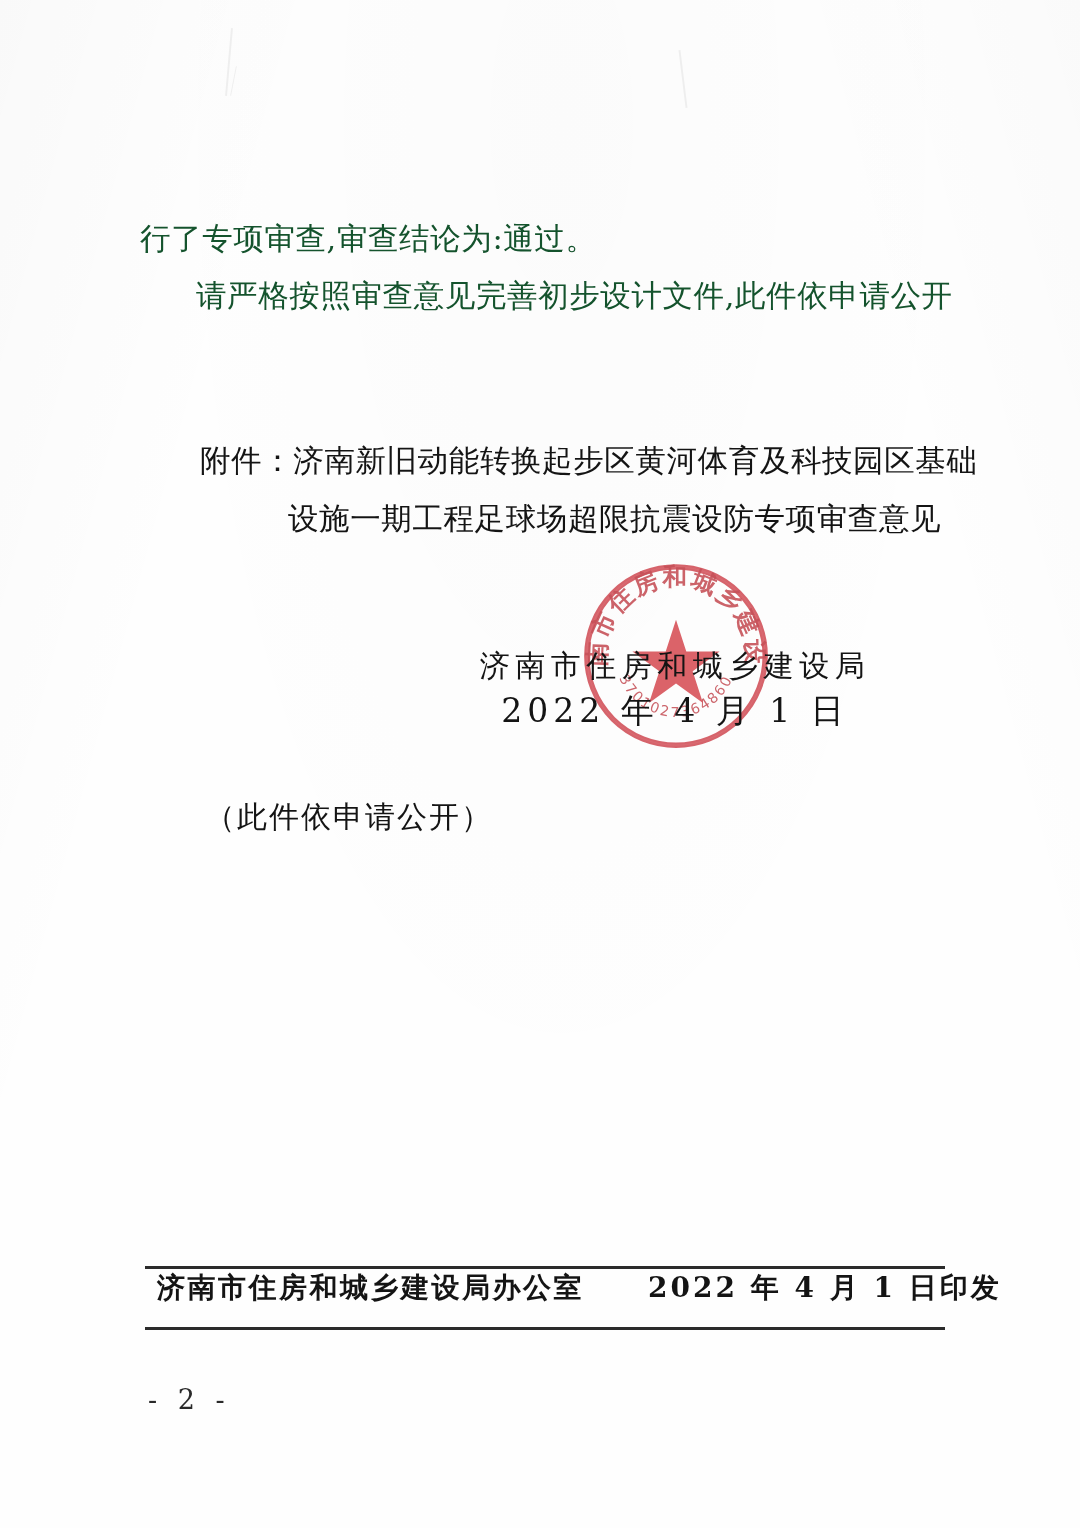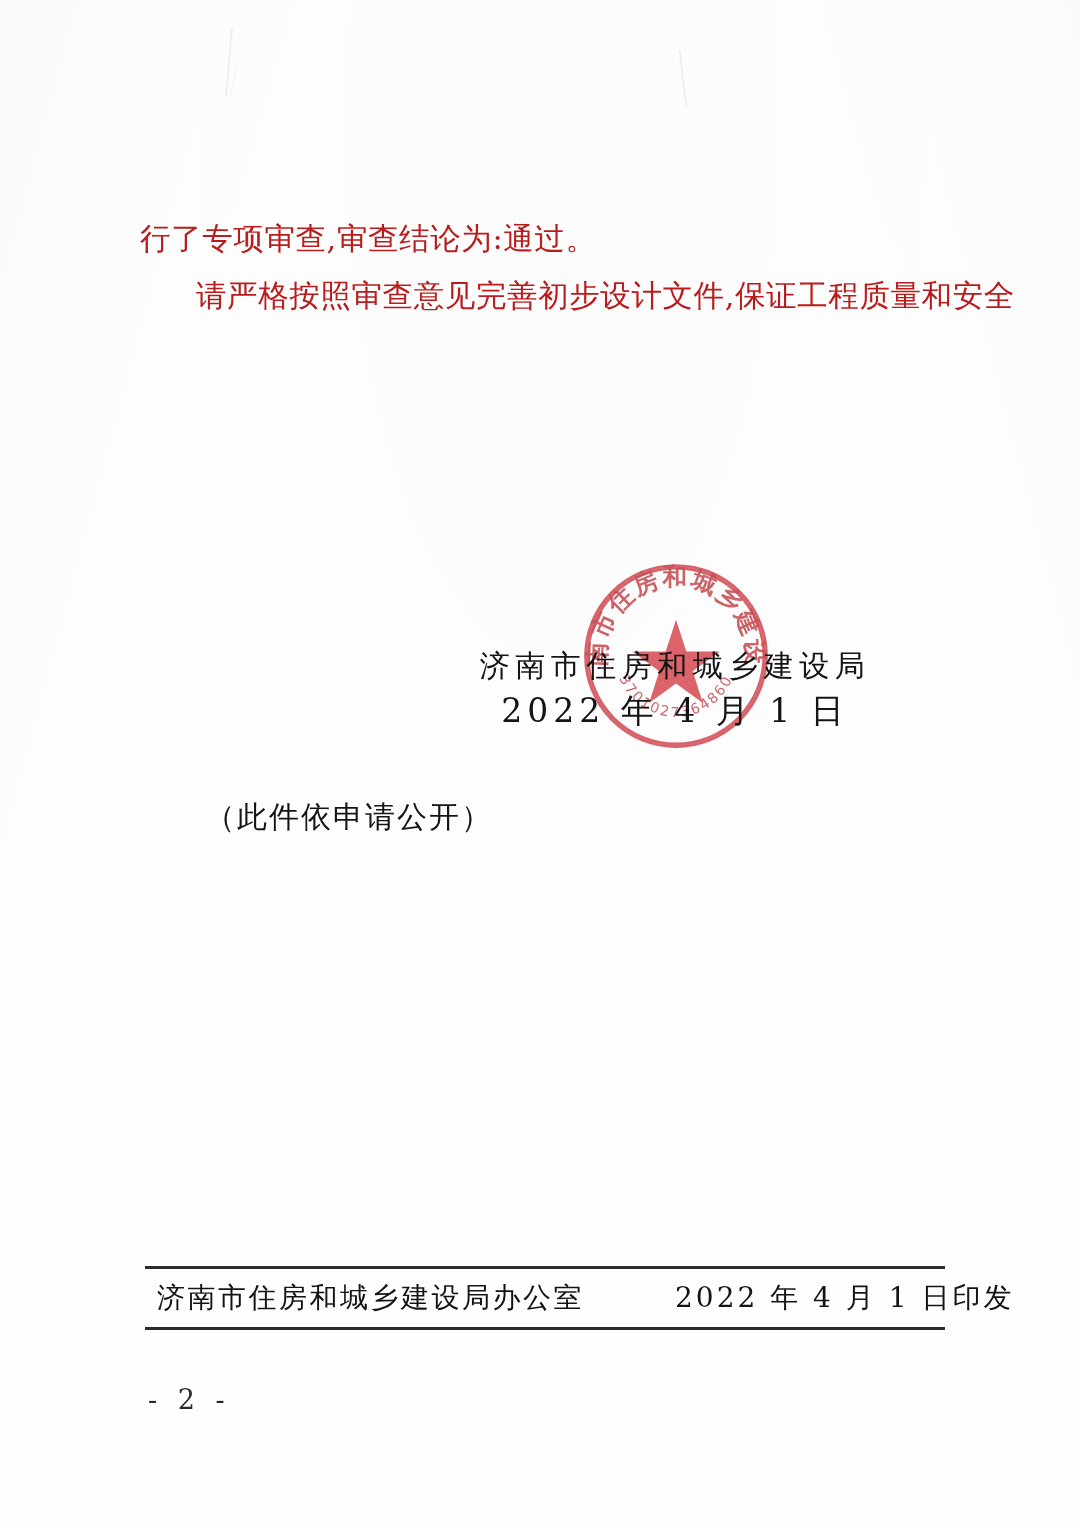--- a/index.html
+++ b/index.html
@@ -44,21 +44,21 @@
   #para-block {
     position: absolute;
     left: 140px;
     top: 210px;
     width: 800px;
   }
   #para-block .line {
     font-size: 30.5px;
     line-height: 57px;
     letter-spacing: 0.6px;
-    color: #b91c1c;
+    color: #14532d;
     white-space: nowrap;
   }
   #para-block .line.indent { padding-left: 56px; }
 
   
   #attachment-block {
     position: absolute;
     left: 200px;
     top: 432px;
     width: 760px;
@@ -126,37 +126,37 @@
     width: 800px;
   }
   .footer-rule {
     width: 100%;
     height: 3px;
     background: #2b2b2b;
   }
   .footer-rule.bottom { height: 2.5px; }
   #footer-row {
     display: flex;
-    align-items: center;
     justify-content: flex-start;
     height: 58px;
     padding: 0 0 0 12px;
+    font-weight: bold;
   }
   #footer-left {
     font-size: 28px;
     letter-spacing: 2.5px;
     color: #141414;
     white-space: nowrap;
   }
   #footer-right {
     font-size: 28px;
     letter-spacing: 3px;
     color: #141414;
     white-space: nowrap;
-    margin-left: 91px;
+    margin-left: 64px;
   }
 
   #page-number {
     position: absolute;
     left: 148px;
     top: 1384px;
     font-size: 27px;
     letter-spacing: 6px;
     color: #2a2a2a;
     white-space: nowrap;
@@ -167,23 +167,27 @@
 
 <div id="page">
 
   <div class="scan-tint"></div>
   <div class="crease c1"></div>
   <div class="crease c2"></div>
   <div class="crease c3"></div>
 
   <div id="para-block">
     <div class="line">行了专项审查,审查结论为:通过。</div>
-    <div class="line indent">请严格按照审查意见完善初步设计文件,保证工程质量和安全</div>
-  </div>
-
+    <div class="line indent">请严格按照审查意见完善初步设计文件,此件依申请公开</div>
+  </div>
+
+  <div id="attachment-block">
+    <div class="att-line">附件：济南新旧动能转换起步区黄河体育及科技园区基础</div>
+    <div class="att-line hang">设施一期工程足球场超限抗震设防专项审查意见</div>
+  </div>
 
   <div id="seal">
     <svg viewBox="0 0 200 200" xmlns="http://www.w3.org/2000/svg">
       <defs>
         <path id="arcTop" d="M 28,100 A 72,72 0 0 1 172,100" fill="none"></path>
         <path id="arcBottom" d="M 38,100 A 62,62 0 0 0 162,100" fill="none"></path>
       </defs>
       <g>
         <circle cx="100" cy="100" r="91" fill="none" stroke="#cf4a52" stroke-width="5.5" opacity="0.92"></circle>
         <circle cx="100" cy="100" r="91" fill="none" stroke="#d9666d" stroke-width="1.2" opacity="0.55"></circle>

